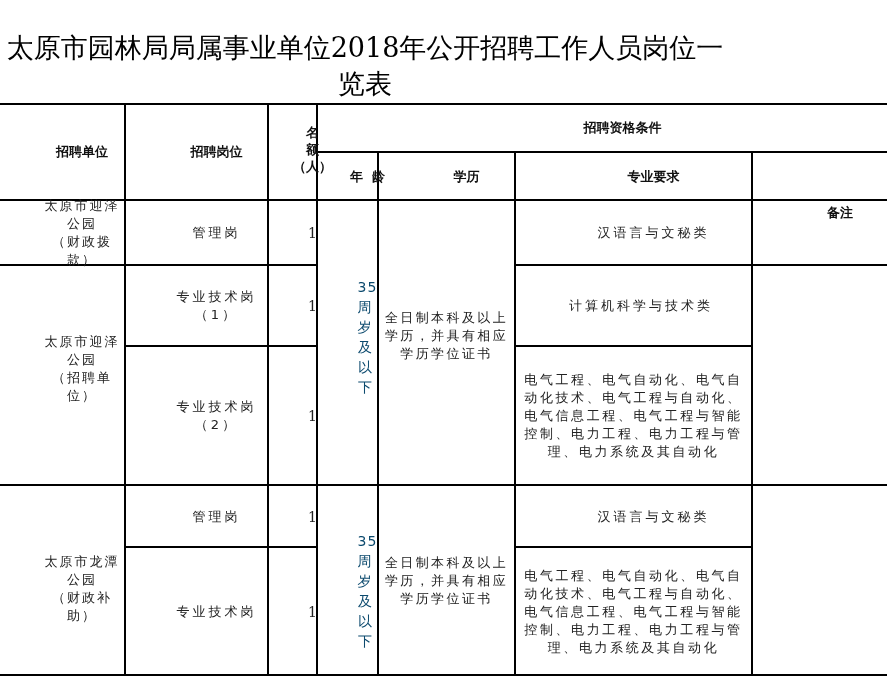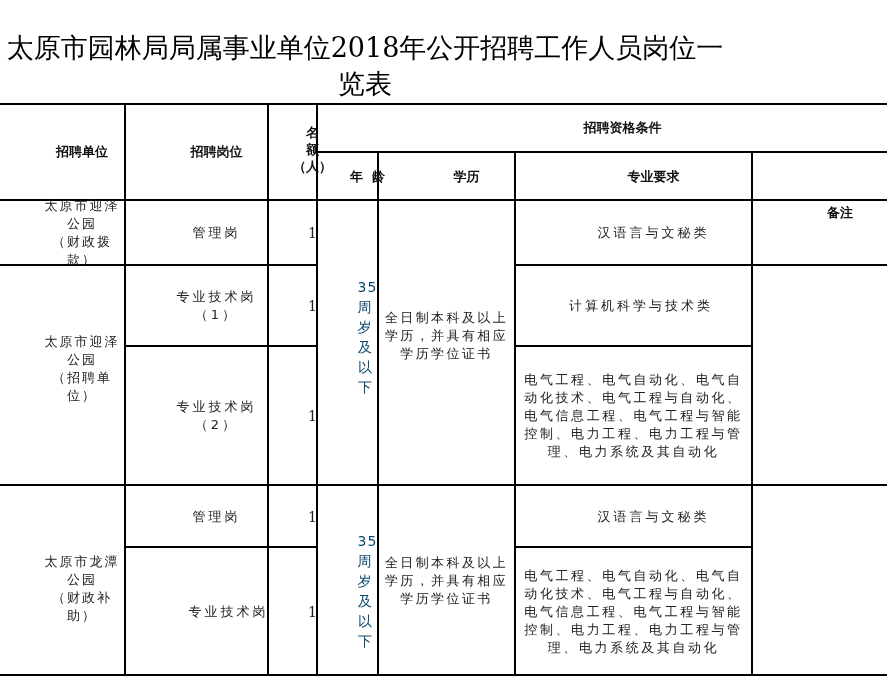--- a/index.html
+++ b/index.html
@@ -82,21 +82,21 @@
   </div>
   <div class="cell body-t" style="left:380px;top:201px;width:133px;height:284px;padding:0 2px 14px 2px;letter-spacing:2.4px;">全日制本科及以上学历，并具有相应学历学位证书</div>
 
   <div class="cell body-t" style="left:0;top:486px;width:124px;height:205px;flex-direction:column;letter-spacing:2px;">
     <span>太原市龙潭公园</span>
     <span>（财政补助）</span>
   </div>
   <div class="cell body-t" style="left:126px;top:486px;width:141px;height:61px;">管理岗</div>
   <div class="cell num" style="left:269px;top:486px;width:47px;height:61px;">1</div>
   <div class="cell body-t" style="left:516px;top:486px;width:235px;height:61px;">汉语言与文秘类</div>
-  <div class="cell body-t" style="left:126px;top:548px;width:141px;height:127px;margin-left:12px;">专业技术岗</div>
+  <div class="cell body-t" style="left:126px;top:548px;width:141px;height:127px;">专业技术岗</div>
   <div class="cell num" style="left:269px;top:548px;width:47px;height:127px;">1</div>
   <div class="cell body-t" style="left:518px;top:548px;width:231px;height:127px;padding:0 2px;letter-spacing:2.6px;">电气工程、电气自动化、电气自动化技术、电气工程与自动化、电气信息工程、电气工程与智能控制、电力工程、电力工程与管理、电力系统及其自动化</div>
   <div class="cell" style="left:753px;top:486px;width:134px;height:189px;"></div>
 
   <div class="cell age" style="left:318px;top:486px;width:59px;height:189px;flex-direction:column;padding-top:20px;">
     <span>35周岁</span>
     <span>及以下</span>
   </div>
   <div class="cell body-t" style="left:380px;top:486px;width:133px;height:189px;padding:0 2px;letter-spacing:2.4px;">全日制本科及以上学历，并具有相应学历学位证书</div>
 </div>

